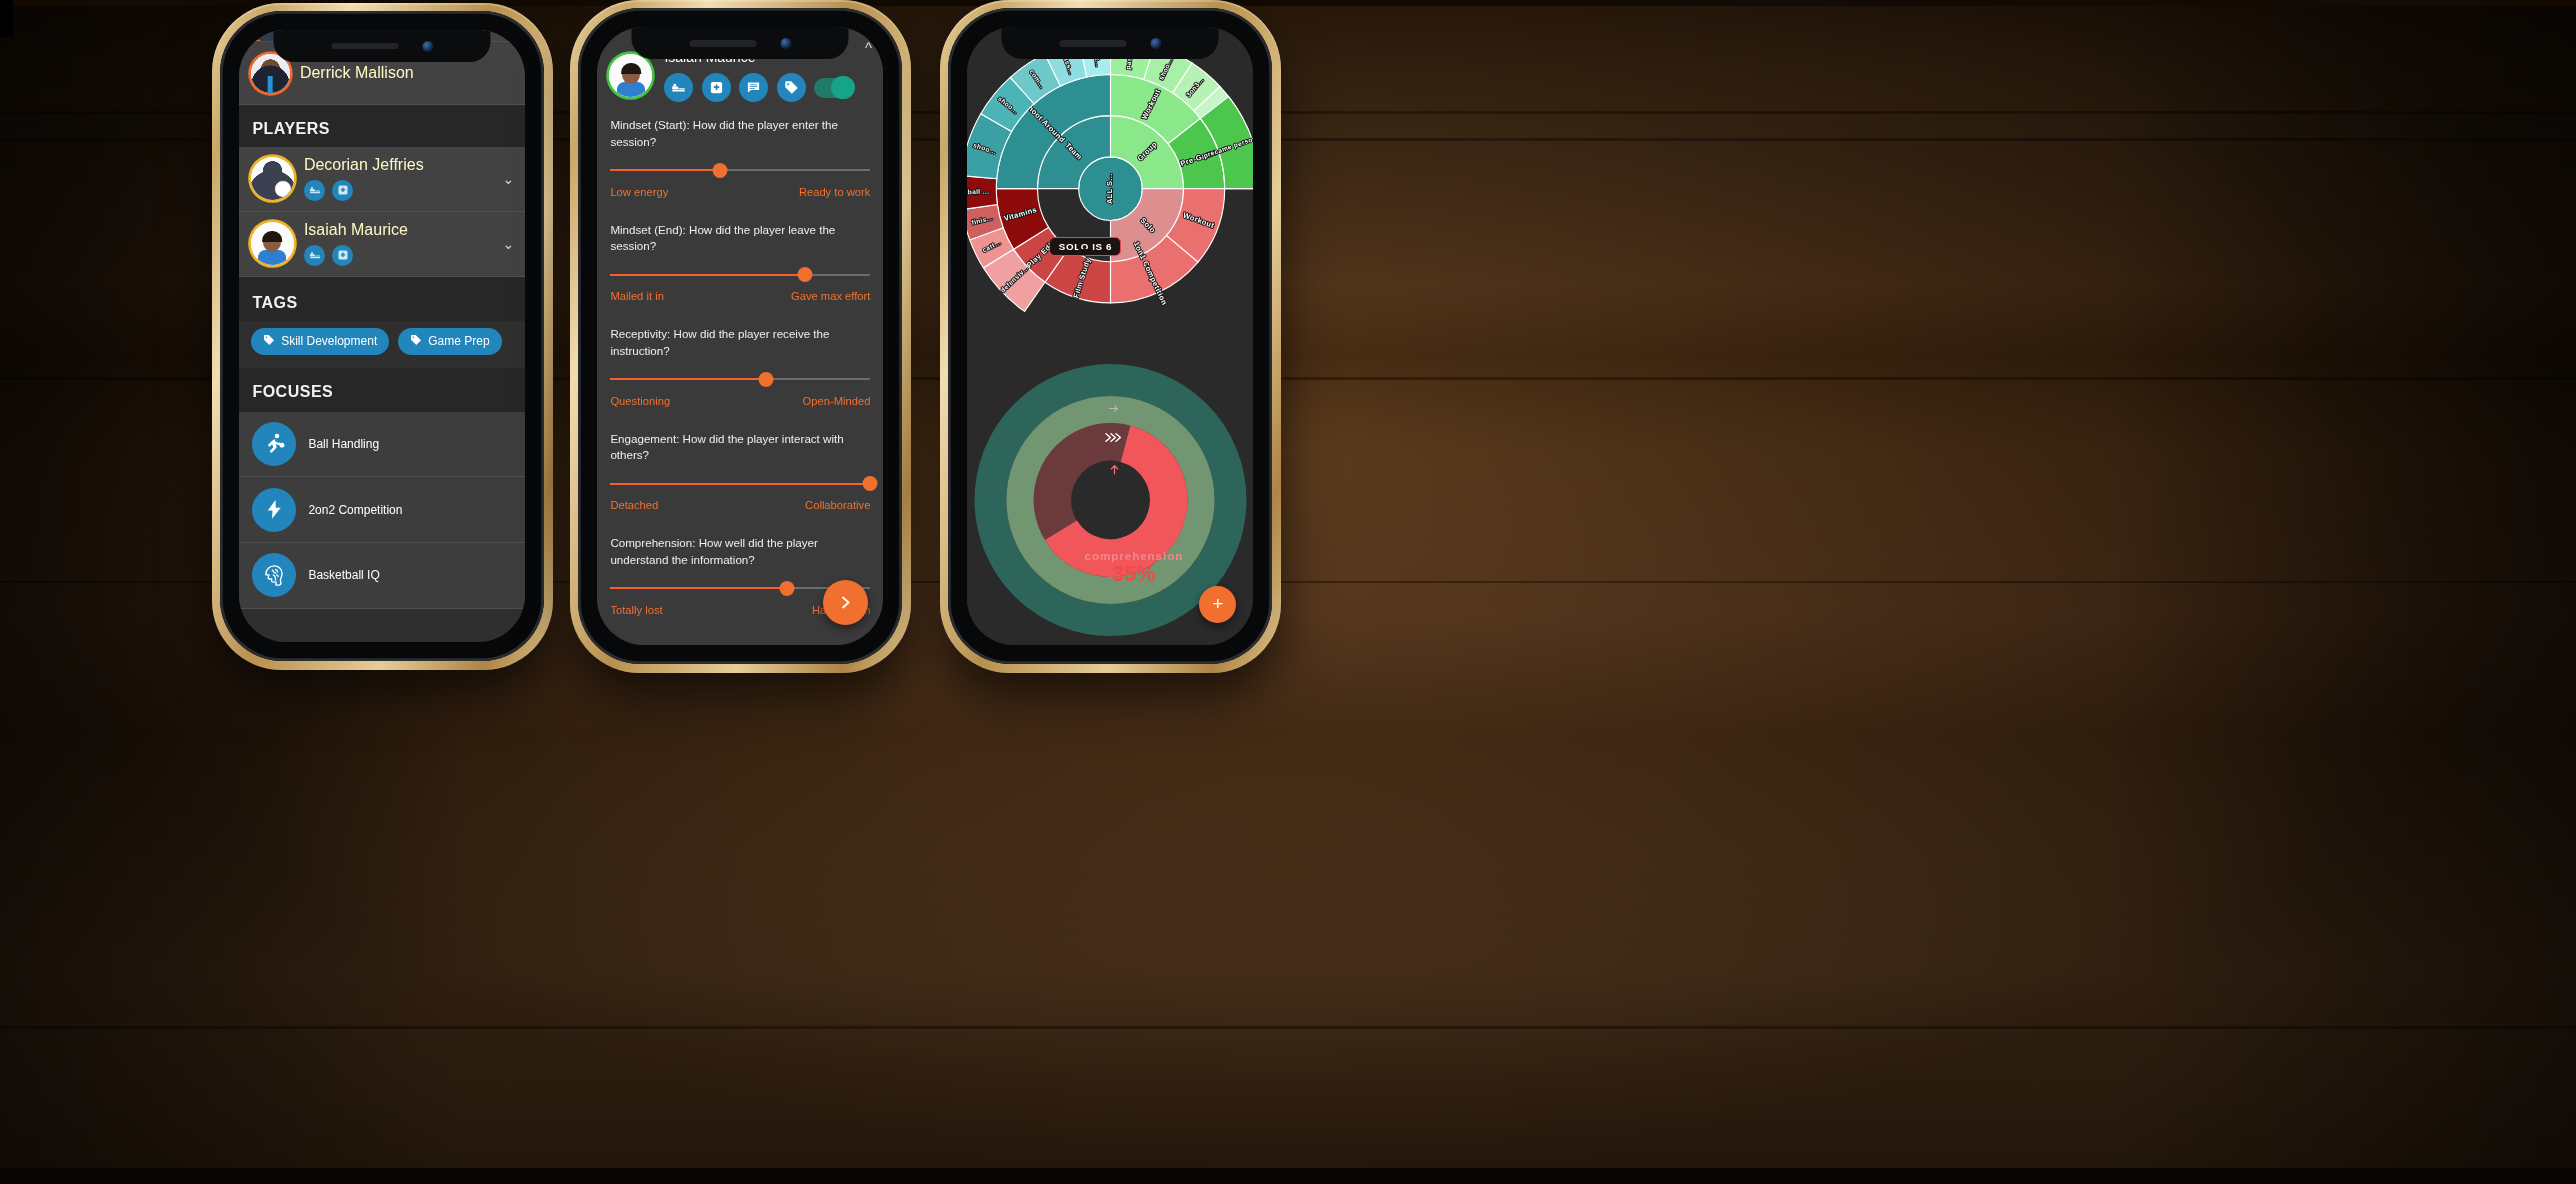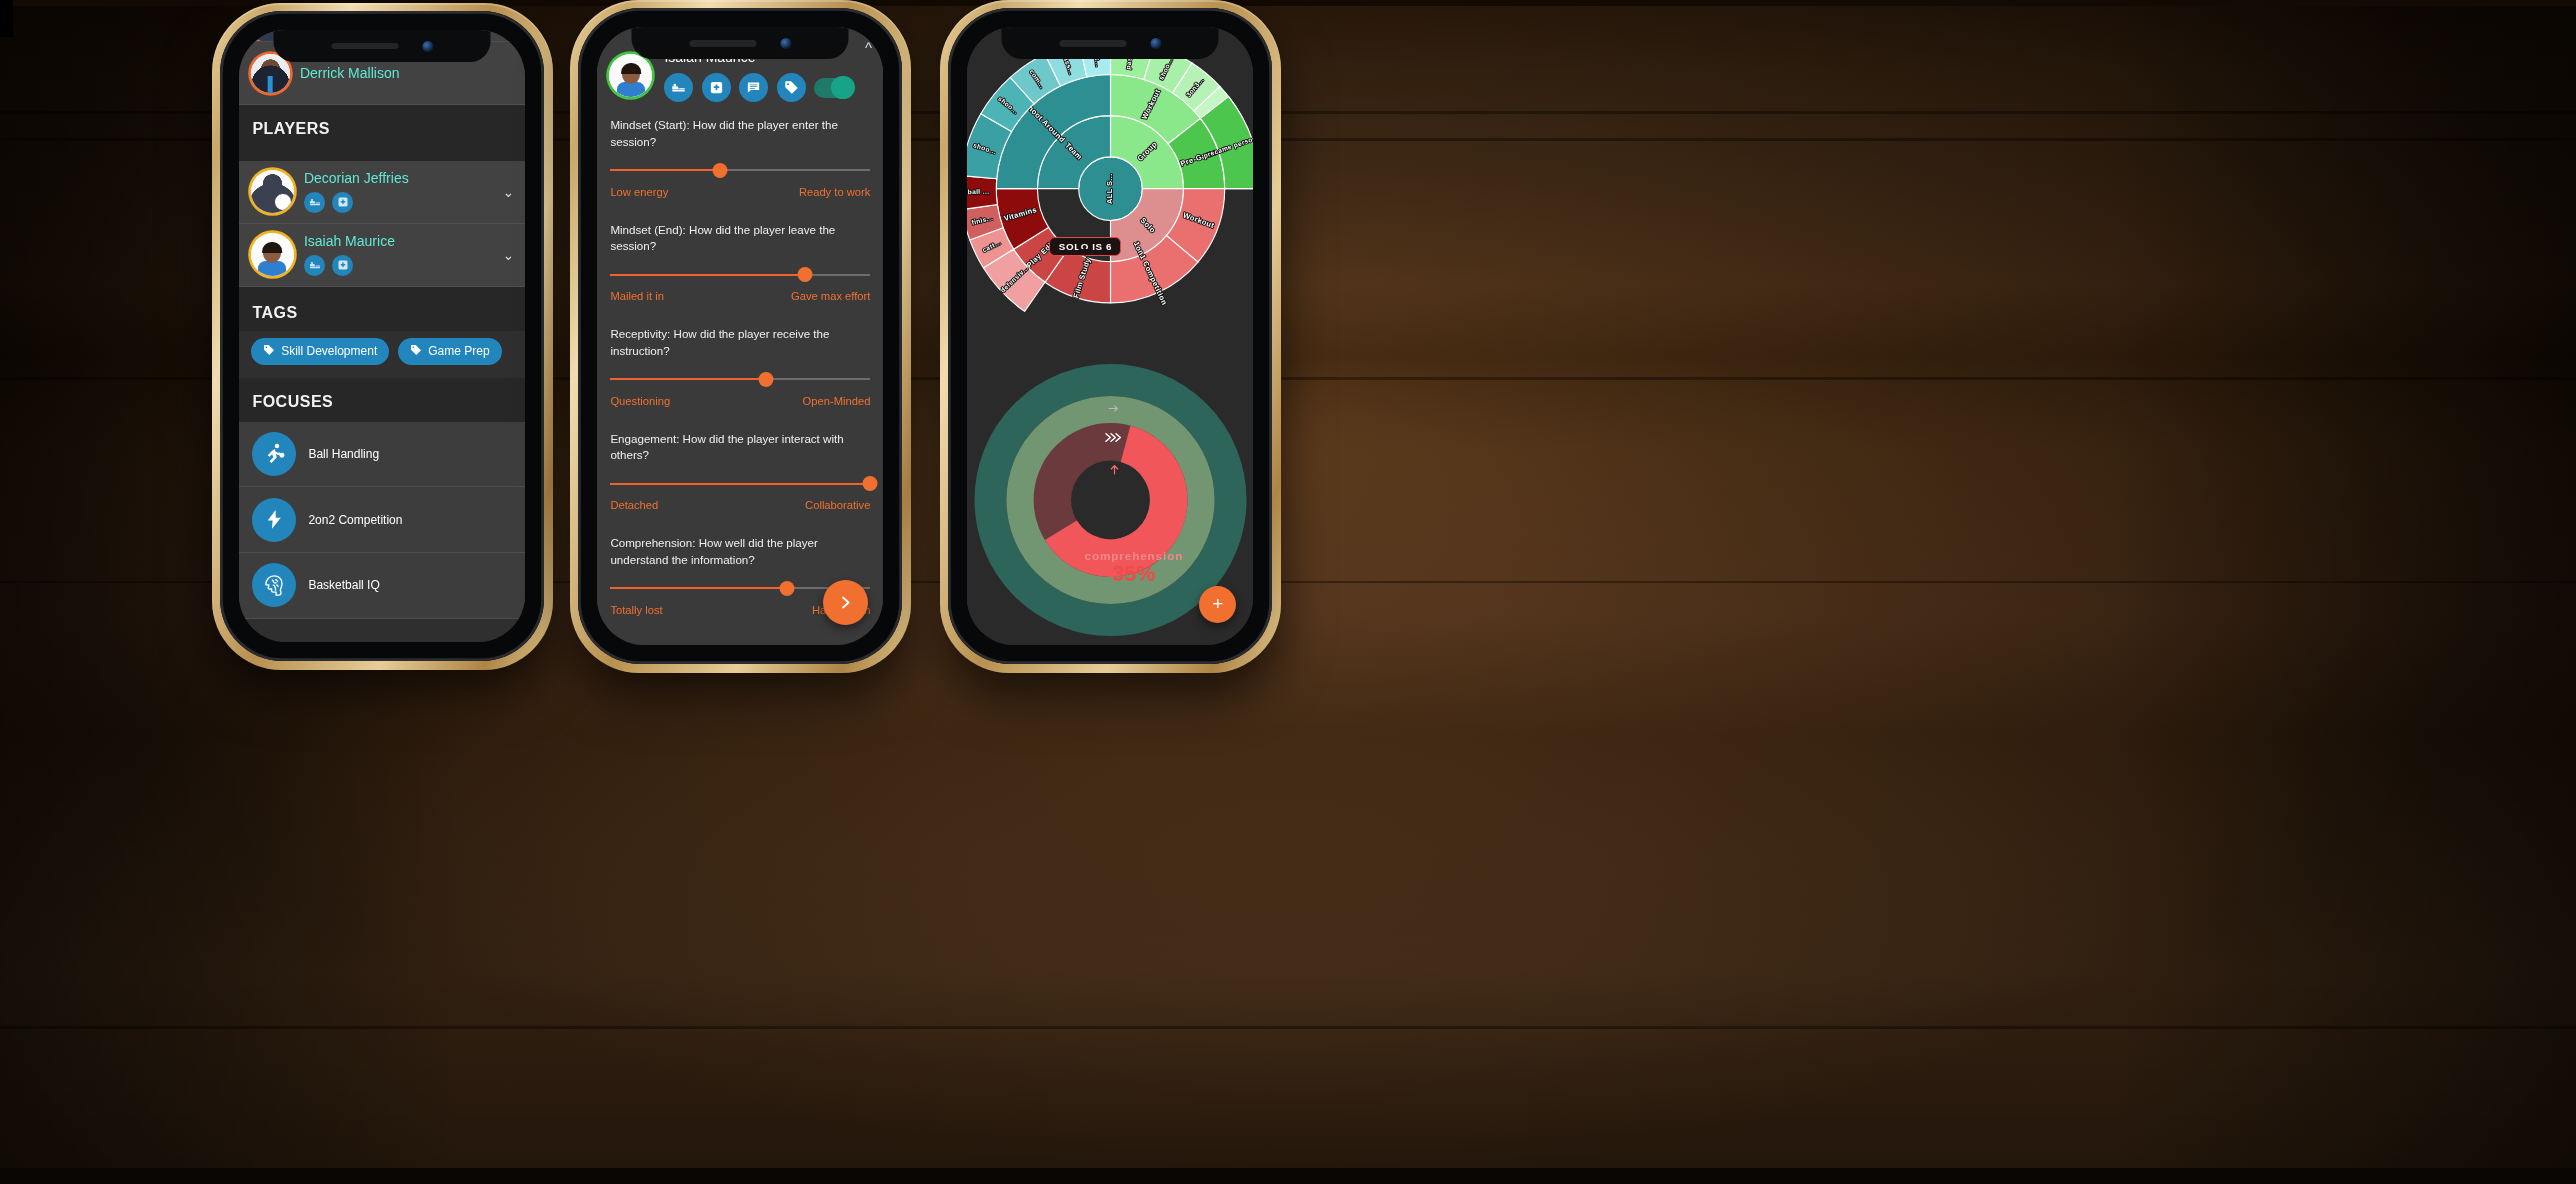--- a/index.html
+++ b/index.html
@@ -47,21 +47,21 @@
   #phone3{left:940px;top:0px;width:324px;height:656px;}
 
   
   .scr{position:absolute;inset:0;background:#2f2f2f;color:#fff;overflow:hidden;}
   .sec-head{background:#272727;padding:13px 13px 7.5px;font-size:16px;font-weight:700;letter-spacing:0.5px;color:#f2f2f2;}
   .row{display:flex;align-items:center;gap:10.3px;background:#424242;padding:8.4px 11.2px;border-bottom:0.9px solid #505050;}
   .avatar{width:39px;height:39px;border-radius:50%;background:#f4f4f4;flex:0 0 auto;position:relative;overflow:hidden;}
   .av-orange{box-shadow:0 0 0 2.8px #f0662b;}
   .av-yellow{box-shadow:0 0 0 2.8px #f0b323;}
   .av-green{box-shadow:0 0 0 2.8px #43c443;}
-  .rowname{font-size:14px;color:#5eead4;}
+  .rowname{font-size:16px;color:#fef9c3;}
   .chev{margin-left:auto;color:#d7d7d7;font-size:14px;}
   .pillrow{display:flex;gap:8.4px;padding:7.5px 11.2px 13px;background:#2f2f2f;}
   .pill{display:flex;align-items:center;gap:6.6px;background:#2286bd;color:#fff;
     border-radius:19px;padding:5.6px 12px;font-size:12px;white-space:nowrap;}
   .ficon{width:21.5px;height:21.5px;border-radius:50%;background:#2286bd;display:flex;
     align-items:center;justify-content:center;flex:0 0 auto;}
   .focus-row{display:flex;align-items:center;gap:12px;background:#3d3d3d;padding:10.3px 13px;border-bottom:0.9px solid #4e4e4e;}
   .focus-ic{width:44px;height:44px;border-radius:50%;background:#2286bd;display:flex;align-items:center;justify-content:center;flex:0 0 auto;}
   .focus-label{font-size:12px;}
 
@@ -130,21 +130,21 @@
           <div class="avatar av-orange">
             <div style="position:absolute;inset:0;background:
                radial-gradient(circle at 50% 78%,#1d2330 0 52%,transparent 53%),
                radial-gradient(circle at 50% 38%,#6e4a33 0 30%,transparent 31%),
                linear-gradient(#eceff3,#e2e6ea);"></div>
             <div style="position:absolute;left:50%;top:58%;transform:translateX(-50%);width:4.7px;height:17px;background:#2792d6;"></div>
           </div>
           <div class="rowname">Derrick Mallison</div>
         </div>
 
-        <div class="sec-head" style="padding:15px 13px 23px;">PLAYERS</div>
+        <div class="sec-head" style="padding:15px 13px 9px;">PLAYERS</div>
 
         <div class="row" style="padding:9.4px 11.2px;">
           <div class="avatar av-yellow" style="width:43px;height:43px;">
             <div style="position:absolute;inset:0;background:
                radial-gradient(circle at 50% 88%,#3b4150 0 56%,transparent 57%),
                radial-gradient(circle at 50% 32%,#3b4150 0 26%,transparent 27%),
                #fbfbfb;"></div>
             <div style="position:absolute;right:1.9px;bottom:1.9px;width:16px;height:16px;border-radius:50%;
                  background:#fff;border:1.4px solid #3b4150;"></div>
           </div>

